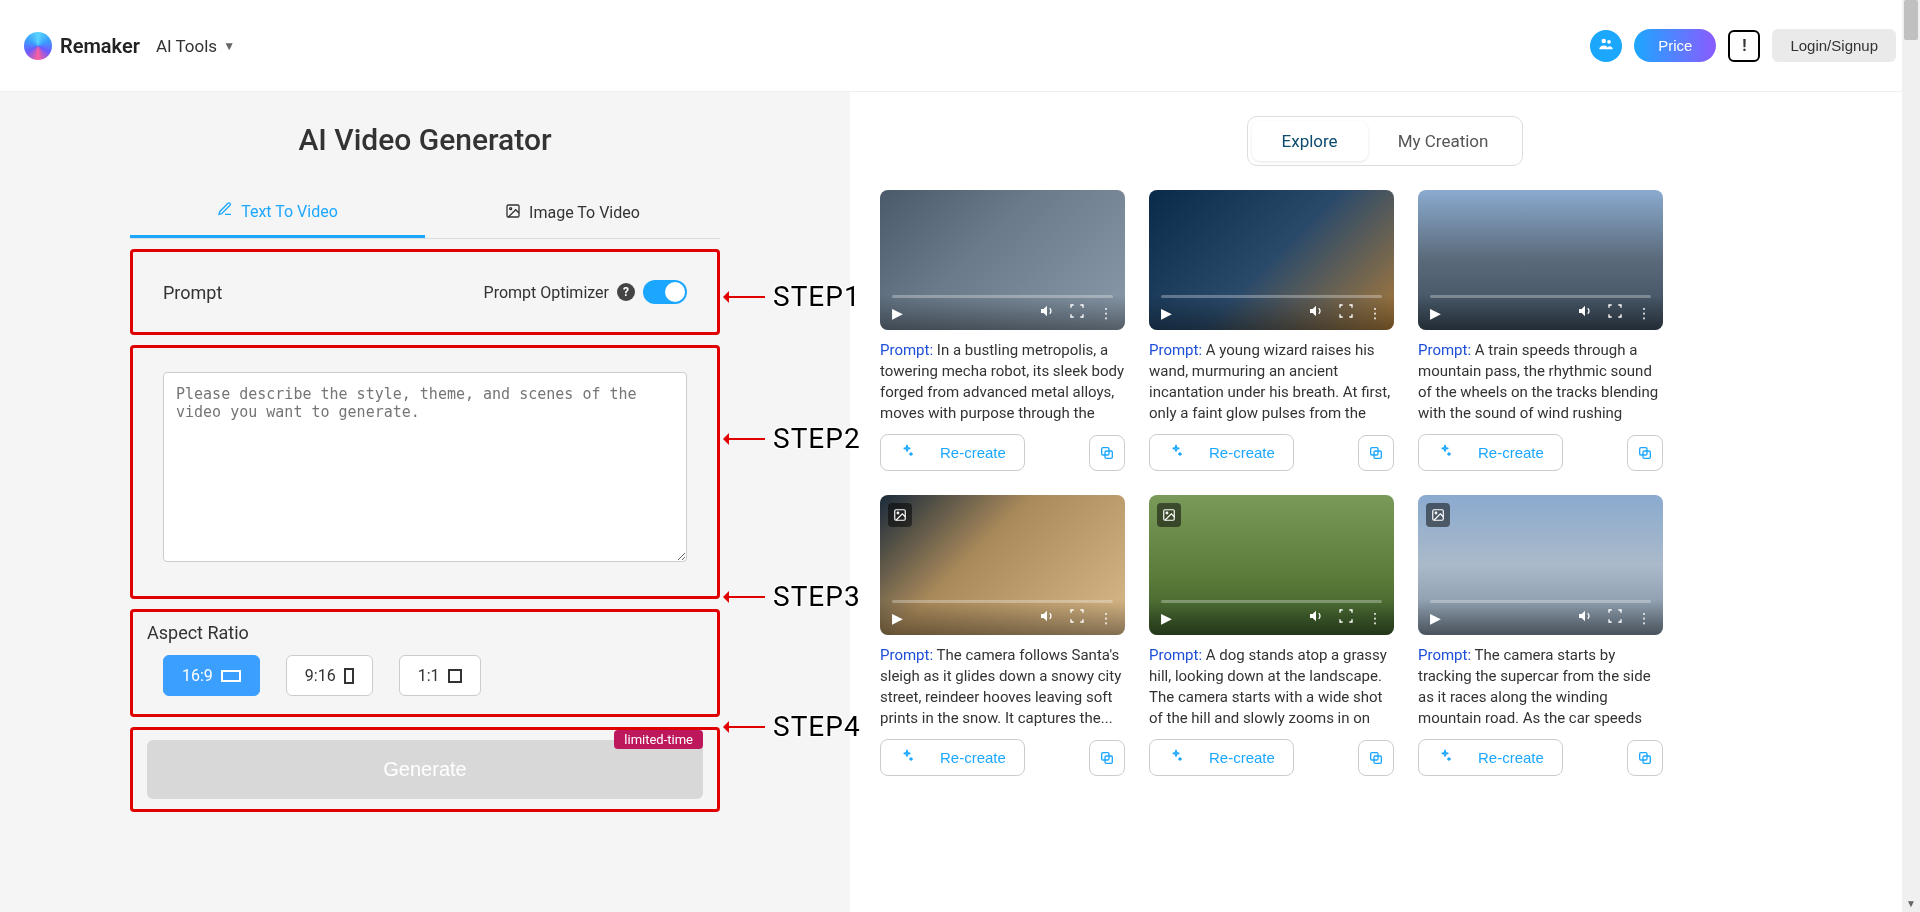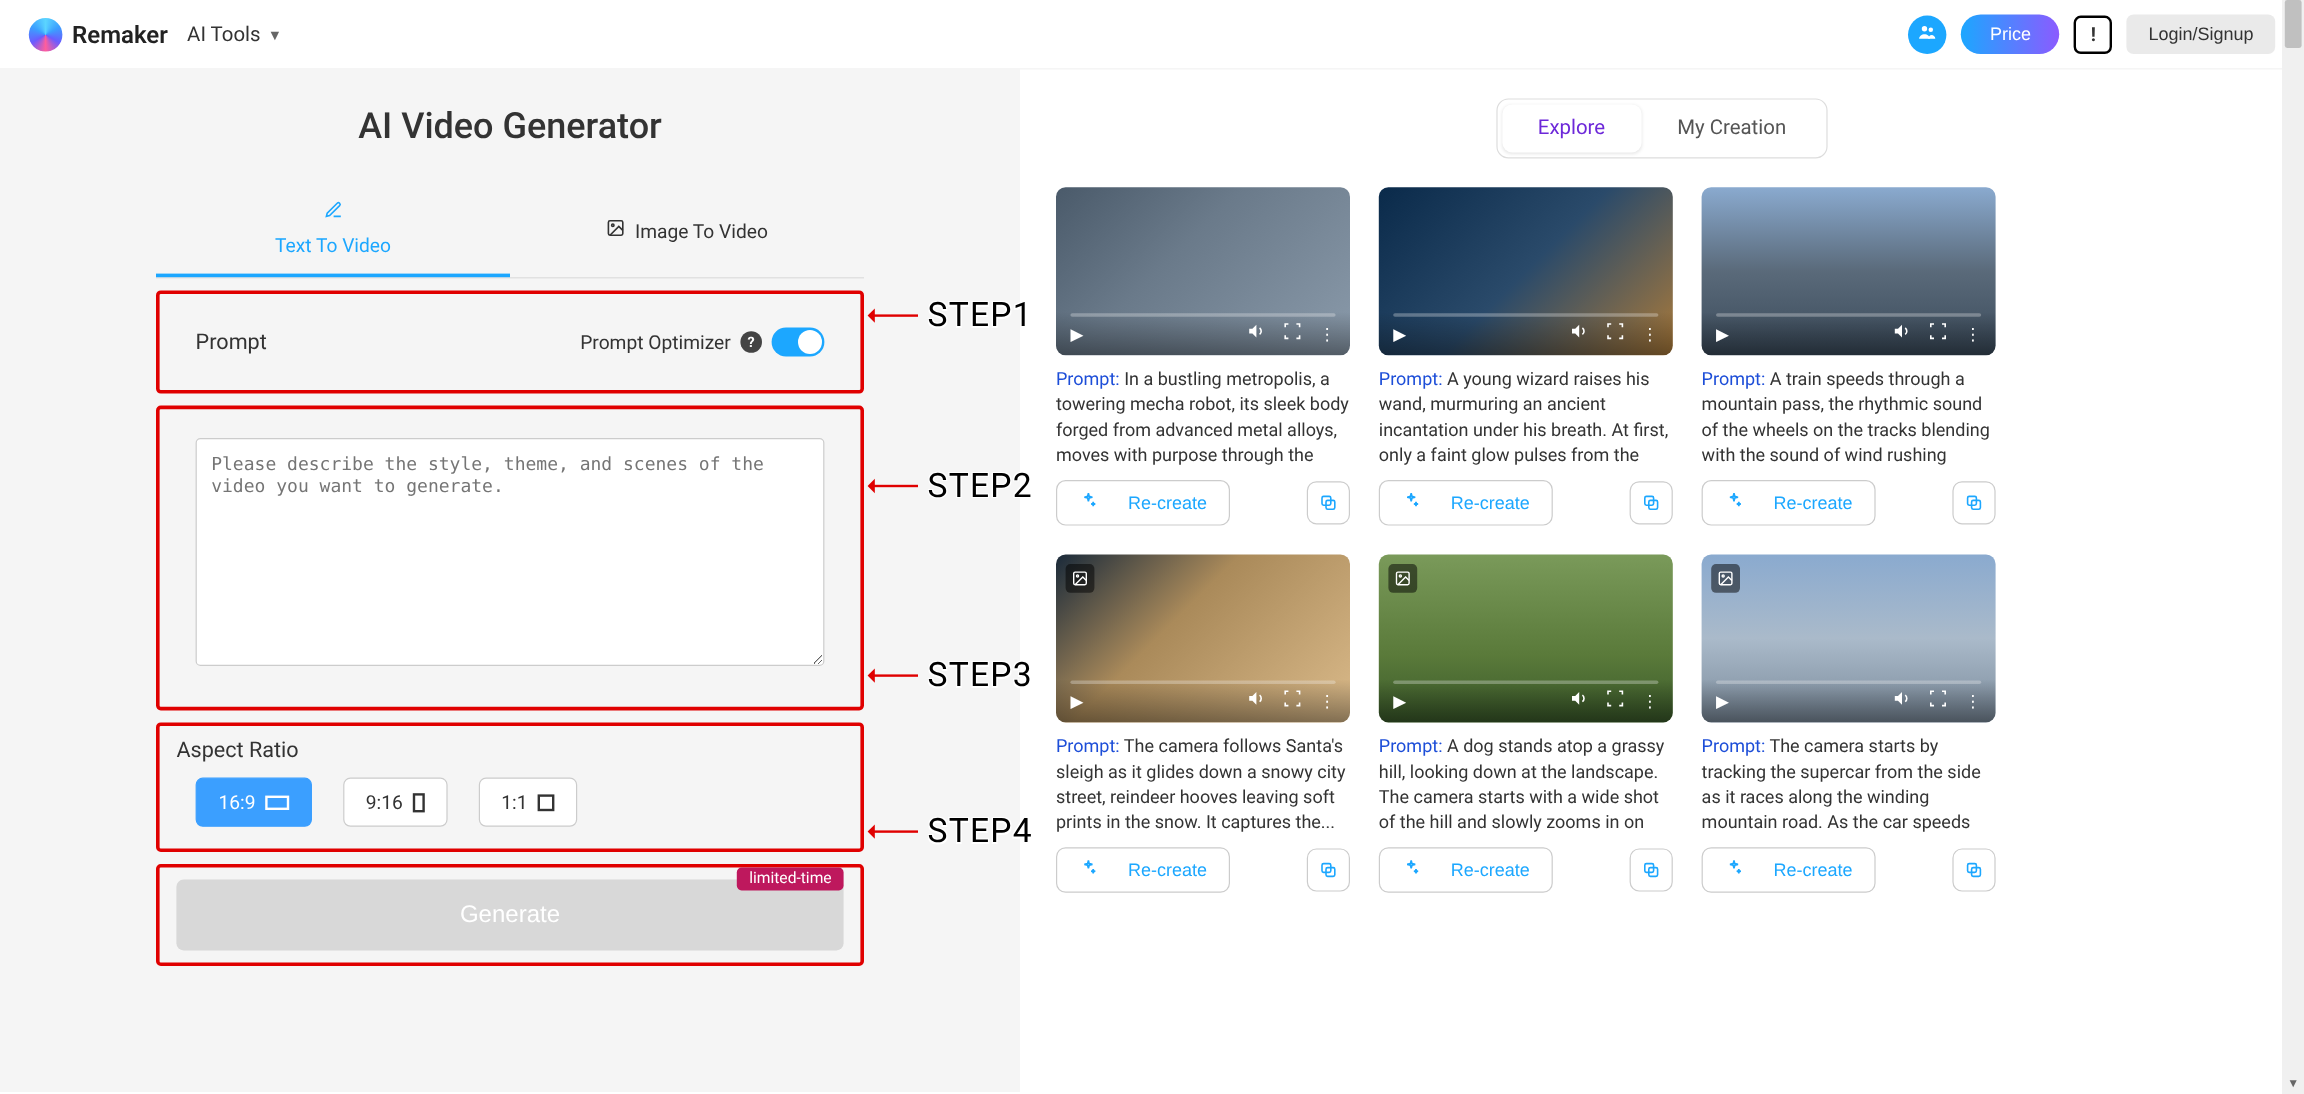--- a/index.html
+++ b/index.html
@@ -1,35 +1,35 @@
 <!DOCTYPE html>
 <html><head>
 <meta charset="utf-8">
 <style>
 * { margin:0; padding:0; box-sizing:border-box; }
 body { font-family:-apple-system,BlinkMacSystemFont,"Segoe UI",Roboto,sans-serif; background:#fff; color:#333; overflow-x:hidden; }
-.header { display:flex; align-items:center; justify-content:space-between; padding:12px 24px; border-bottom:1px solid #eee; background:#fff; }
+.header { display:flex; align-items:center; justify-content:space-between; padding:29px 24px; border-bottom:1px solid #eee; background:#fff; }
 .header-left { display:flex; align-items:center; gap:16px; }
 .logo { display:flex; align-items:center; gap:8px; }
 .logo-icon { width:28px; height:28px; border-radius:50%; background:conic-gradient(from 180deg,#ff5e9c,#6b5bff,#3b9fff,#5bd5ff,#3b9fff,#6b5bff,#ff5e9c); }
 .logo-text { font-size:20px; font-weight:600; color:#222; }
 .ai-tools { display:flex; align-items:center; gap:6px; font-size:17px; color:#333; cursor:pointer; }
 .chev { font-size:12px; color:#666; }
 .header-right { display:flex; align-items:center; gap:12px; }
 .circle-btn { width:32px; height:32px; border-radius:50%; background:#1ca7ff; display:flex; align-items:center; justify-content:center; color:#fff; cursor:pointer; }
 .price-btn { background:linear-gradient(90deg,#1ca7ff,#8b5bff); color:#fff; border:none; border-radius:18px; padding:8px 24px; font-size:15px; font-weight:500; cursor:pointer; }
 .feedback-btn { width:32px; height:32px; border:2px solid #000; border-radius:6px; display:flex; align-items:center; justify-content:center; cursor:pointer; position:relative; }
 .feedback-btn::after { content:"!"; font-weight:700; }
 .login-btn { background:#eaeaea; border:none; border-radius:6px; padding:8px 18px; font-size:15px; color:#333; cursor:pointer; }
 .main { display:flex; min-height:calc(100vh - 60px); }
 .left-panel { width:850px; padding:30px 0 30px 0; background:#f5f5f5; position:relative; }
 .page-title { font-size:30px; font-weight:500; text-align:center; margin-bottom:30px; }
 .tabs { display:flex; border-bottom:1px solid #ddd; margin:0 130px; }
 .tab { flex:1; text-align:center; padding:14px; font-size:16px; cursor:pointer; display:flex; align-items:center; justify-content:center; gap:8px; color:#333; }
-.tab.active { color:#1ca7ff; border-bottom:3px solid #1ca7ff;flex-direction:column; }
+.tab.active { color:#1ca7ff; border-bottom:3px solid #1ca7ff; }
 .red-box { border:3px solid #e00000; border-radius:4px; margin:10px 130px; padding:16px; position:relative; }
 .prompt-header { display:flex; align-items:center; justify-content:space-between; padding:12px 14px; }
 .prompt-label { font-size:18px; }
 .optimizer-group { display:flex; align-items:center; gap:8px; font-size:16px; }
 .help-icon { width:18px; height:18px; border-radius:50%; background:#444; color:#fff; display:flex; align-items:center; justify-content:center; font-size:12px; font-weight:700; }
 .toggle { width:44px; height:24px; background:#1ca7ff; border-radius:12px; position:relative; cursor:pointer; }
 .toggle::after { content:""; position:absolute; top:2px; right:2px; width:20px; height:20px; background:#fff; border-radius:50%; }
 .prompt-textarea { width:calc(100% - 28px); height:190px; margin:8px 14px 14px; border:1px solid #ccc; border-radius:4px; padding:12px; font-family:monospace; font-size:15px; color:#bbb; resize:both; }
 .aspect-box { padding:10px 14px 18px; }
 .aspect-label { font-size:18px; margin-bottom:12px; }
@@ -46,21 +46,21 @@
 .step-label { position:absolute; font-size:28px; font-weight:400; color:#000; text-shadow:-1px -1px 0 #fff,1px -1px 0 #fff,-1px 1px 0 #fff,1px 1px 0 #fff; letter-spacing:1px; display:flex; align-items:center; }
 .arrow { width:40px; height:2px; background:#e00000; position:relative; margin-right:8px; }
 .arrow::before { content:""; position:absolute; left:-8px; top:-5px; border:6px solid transparent; border-right-color:#e00000; }
 .step1 { top:188px; left:725px; }
 .step2 { top:330px; left:725px; }
 .step3 { top:488px; left:725px; }
 .step4 { top:618px; left:725px; }
 .right-panel { flex:1; padding:24px 30px; background:#fff; overflow-y:auto; }
 .explore-tabs { display:flex; justify-content:center; gap:0; margin-bottom:24px; border:1px solid #ddd; border-radius:10px; padding:4px; width:fit-content; margin-left:auto; margin-right:auto; }
 .ex-tab { padding:10px 30px; font-size:17px; border-radius:8px; cursor:pointer; color:#555; }
-.ex-tab.active { background:#fff; color:#6d28d9; box-shadow:0 1px 3px rgba(0,0,0,0.1); }
+.ex-tab.active { background:#fff; color:#0c4a6e; box-shadow:0 1px 3px rgba(0,0,0,0.1); }
 .card-grid { display:flex; flex-wrap:wrap; gap:24px; }
 .card { width:245px; }
 .video-thumb { width:100%; height:140px; border-radius:8px; position:relative; overflow:hidden; background:#333; }
 .thumb1 { background:linear-gradient(135deg,#4a5a6a 0%,#6a7a8a 40%,#8a9aaa 100%); }
 .thumb2 { background:linear-gradient(135deg,#0a2a4a 0%,#2a4a6a 50%,#aa7a3a 100%); }
 .thumb3 { background:linear-gradient(180deg,#8aaacf 0%,#5a6a7a 50%,#3a4a5a 100%); }
 .thumb4 { background:linear-gradient(135deg,#1a2a3a 0%,#aa8a5a 40%,#daba8a 100%); }
 .thumb5 { background:linear-gradient(180deg,#7a9a5a 0%,#5a7a3a 60%,#3a5a2a 100%); }
 .thumb6 { background:linear-gradient(180deg,#8aaacf 0%,#aabaca 50%,#7a8a9a 100%); }
 .vid-controls { position:absolute; bottom:0; left:0; right:0; display:flex; align-items:center; gap:14px; padding:8px 12px; color:#fff; background:linear-gradient(transparent,rgba(0,0,0,0.4)); }

